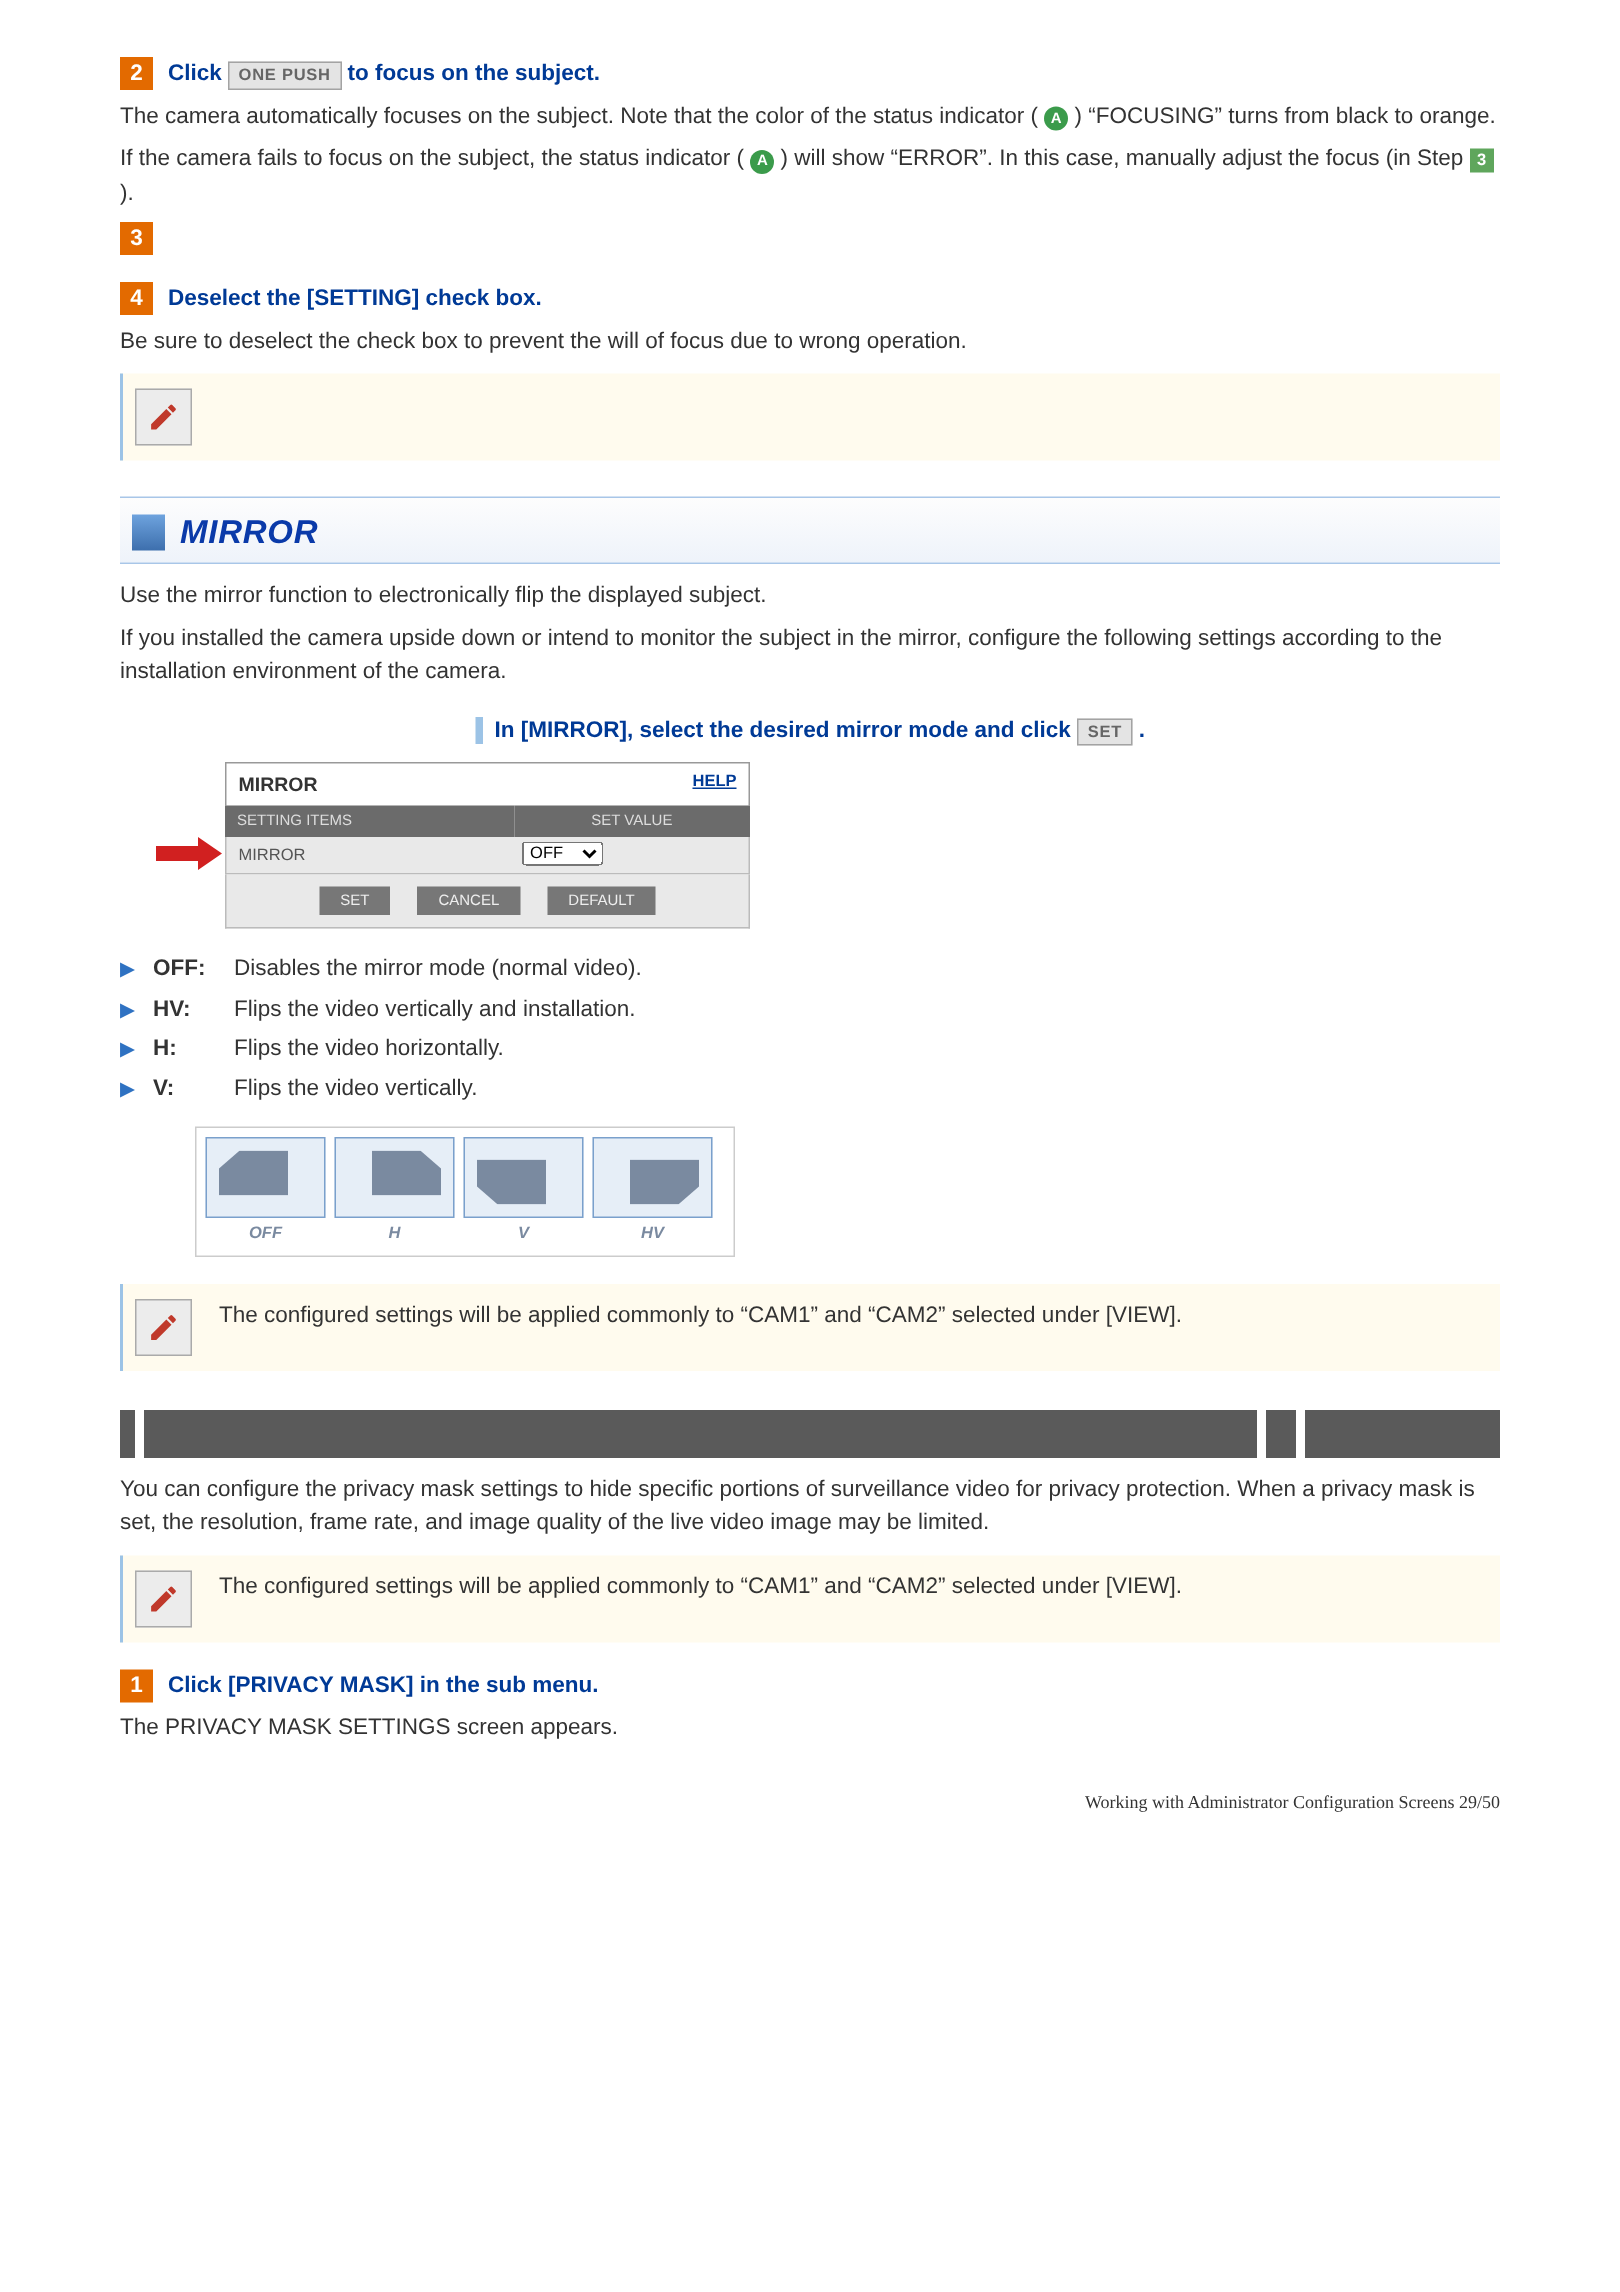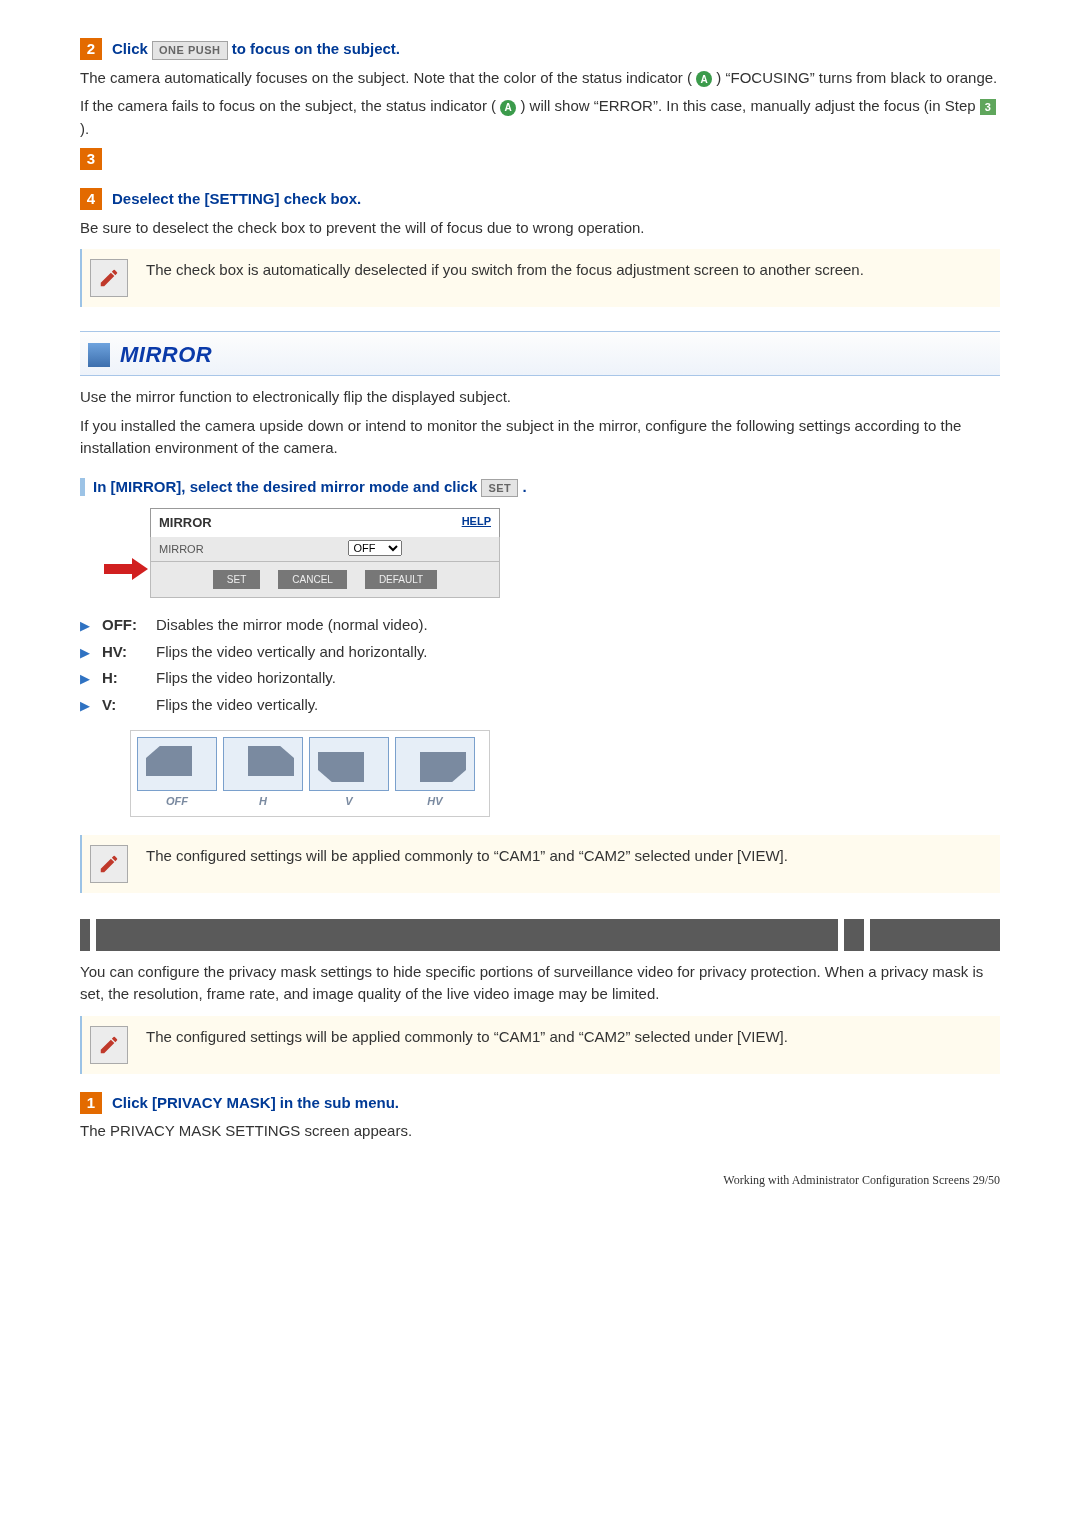--- a/index.html
+++ b/index.html
@@ -41,21 +41,21 @@
   }
   .note-icon svg { width:22px; height:22px; }
   .section-bar {
     border-top:1px solid #a8c6e8; border-bottom:1px solid #a8c6e8;
     background:linear-gradient(#fdfdfd,#eef3fa);
     padding:6px 8px 4px 8px; margin:24px 0 10px 0;
     display:flex; align-items:center; gap:10px;
   }
   .section-bar .stripe { width:22px; height:24px; background:linear-gradient(#6ea3de,#3d6fad); }
   .section-bar .title { font-size:22px; font-weight:900; font-style:italic; color:#0a3aa9; letter-spacing:.5px;}
-  .sub-h { display:flex; align-items:center; gap:8px; margin:16px 0 10px 0;}
+  .sub-h { display:flex; align-items:center; gap:8px; margin:16px 0 10px 0;justify-content:center;}
   .sub-h .tick { width:5px; height:18px; background:#9cc3e6;}
   .sub-h .txt { color:#003a96; font-weight:bold; }
   .mirror-panel { width:350px; margin:10px 0 10px 70px; position:relative;}
   .mirror-panel .hdr { background:#fff; border:1px solid #999; border-bottom:none; padding:4px 8px; display:flex; justify-content:space-between; font-size:13px; font-weight:bold;}
   .mirror-panel .hdr a { color:#003a96; text-decoration:underline; font-size:11px;}
   .mirror-panel .cols { display:flex; font-size:10px; color:#ddd;}
   .mirror-panel .cols div { background:#6b6b6b; padding:3px 8px;}
   .mirror-panel .cols div:first-child { width:55%;}
   .mirror-panel .cols div:last-child { width:45%; text-align:center;}
   .mirror-panel .row { display:flex; background:#e9e9e9; border:1px solid #bbb; border-top:none; font-size:11px;}
@@ -114,21 +114,20 @@
   <span class="step-title">Deselect the [SETTING] check box.</span>
 </div>
 <p class="body">Be sure to deselect the check box to prevent the will of focus due to wrong operation.</p>
 
 <div class="note-box">
   <div class="note-icon">
     <svg viewBox="0 0 24 24">
         <path fill="#c0392b" d="M3 17.25V21h3.75L17.81 9.94l-3.75-3.75L3 17.25zM20.71 7.04a1 1 0 0 0 0-1.41l-2.34-2.34a1 1 0 0 0-1.41 0l-1.83 1.83 3.75 3.75 1.83-1.83z"></path>
       </svg>
   </div>
-  <div>The check box is automatically deselected if you switch from the focus adjustment screen to another screen.</div>
 </div>
 
 <div class="section-bar">
   <div class="stripe"></div>
   <div class="title">MIRROR</div>
 </div>
 <p class="body">Use the mirror function to electronically flip the displayed subject.</p>
 <p class="body">If you installed the camera upside down or intend to monitor the subject in the mirror, configure the following settings according to the installation environment of the camera.</p>
 
 <div class="sub-h">
@@ -141,20 +140,24 @@
 </div>
 
 <div class="mirror-panel">
   <svg class="red-arrow" width="44" height="22">
     <polygon points="0,6 28,6 28,0 44,11 28,22 28,16 0,16" fill="#d12020"></polygon>
   </svg>
   <div class="hdr">
     <span>MIRROR</span>
     <a>HELP</a>
   </div>
+  <div class="cols">
+    <div>SETTING ITEMS</div>
+    <div>SET VALUE</div>
+  </div>
   <div class="row">
     <div class="lab">MIRROR</div>
     <div class="val">
       <select>
         <option>OFF</option>
       </select>
     </div>
   </div>
   <div class="btns">
     <span>SET</span>
@@ -165,21 +168,21 @@
 
 <div class="opt-list">
   <div class="item">
     <span class="chevron">▶</span>
     <span class="label">OFF:</span>
     <span>Disables the mirror mode (normal video).</span>
   </div>
   <div class="item">
     <span class="chevron">▶</span>
     <span class="label">HV:</span>
-    <span>Flips the video vertically and horizontally.</span>
+    <span>Flips the video vertically and installation.</span>
   </div>
   <div class="item">
     <span class="chevron">▶</span>
     <span class="label">H:</span>
     <span>Flips the video horizontally.</span>
   </div>
   <div class="item">
     <span class="chevron">▶</span>
     <span class="label">V:</span>
     <span>Flips the video vertically.</span>

